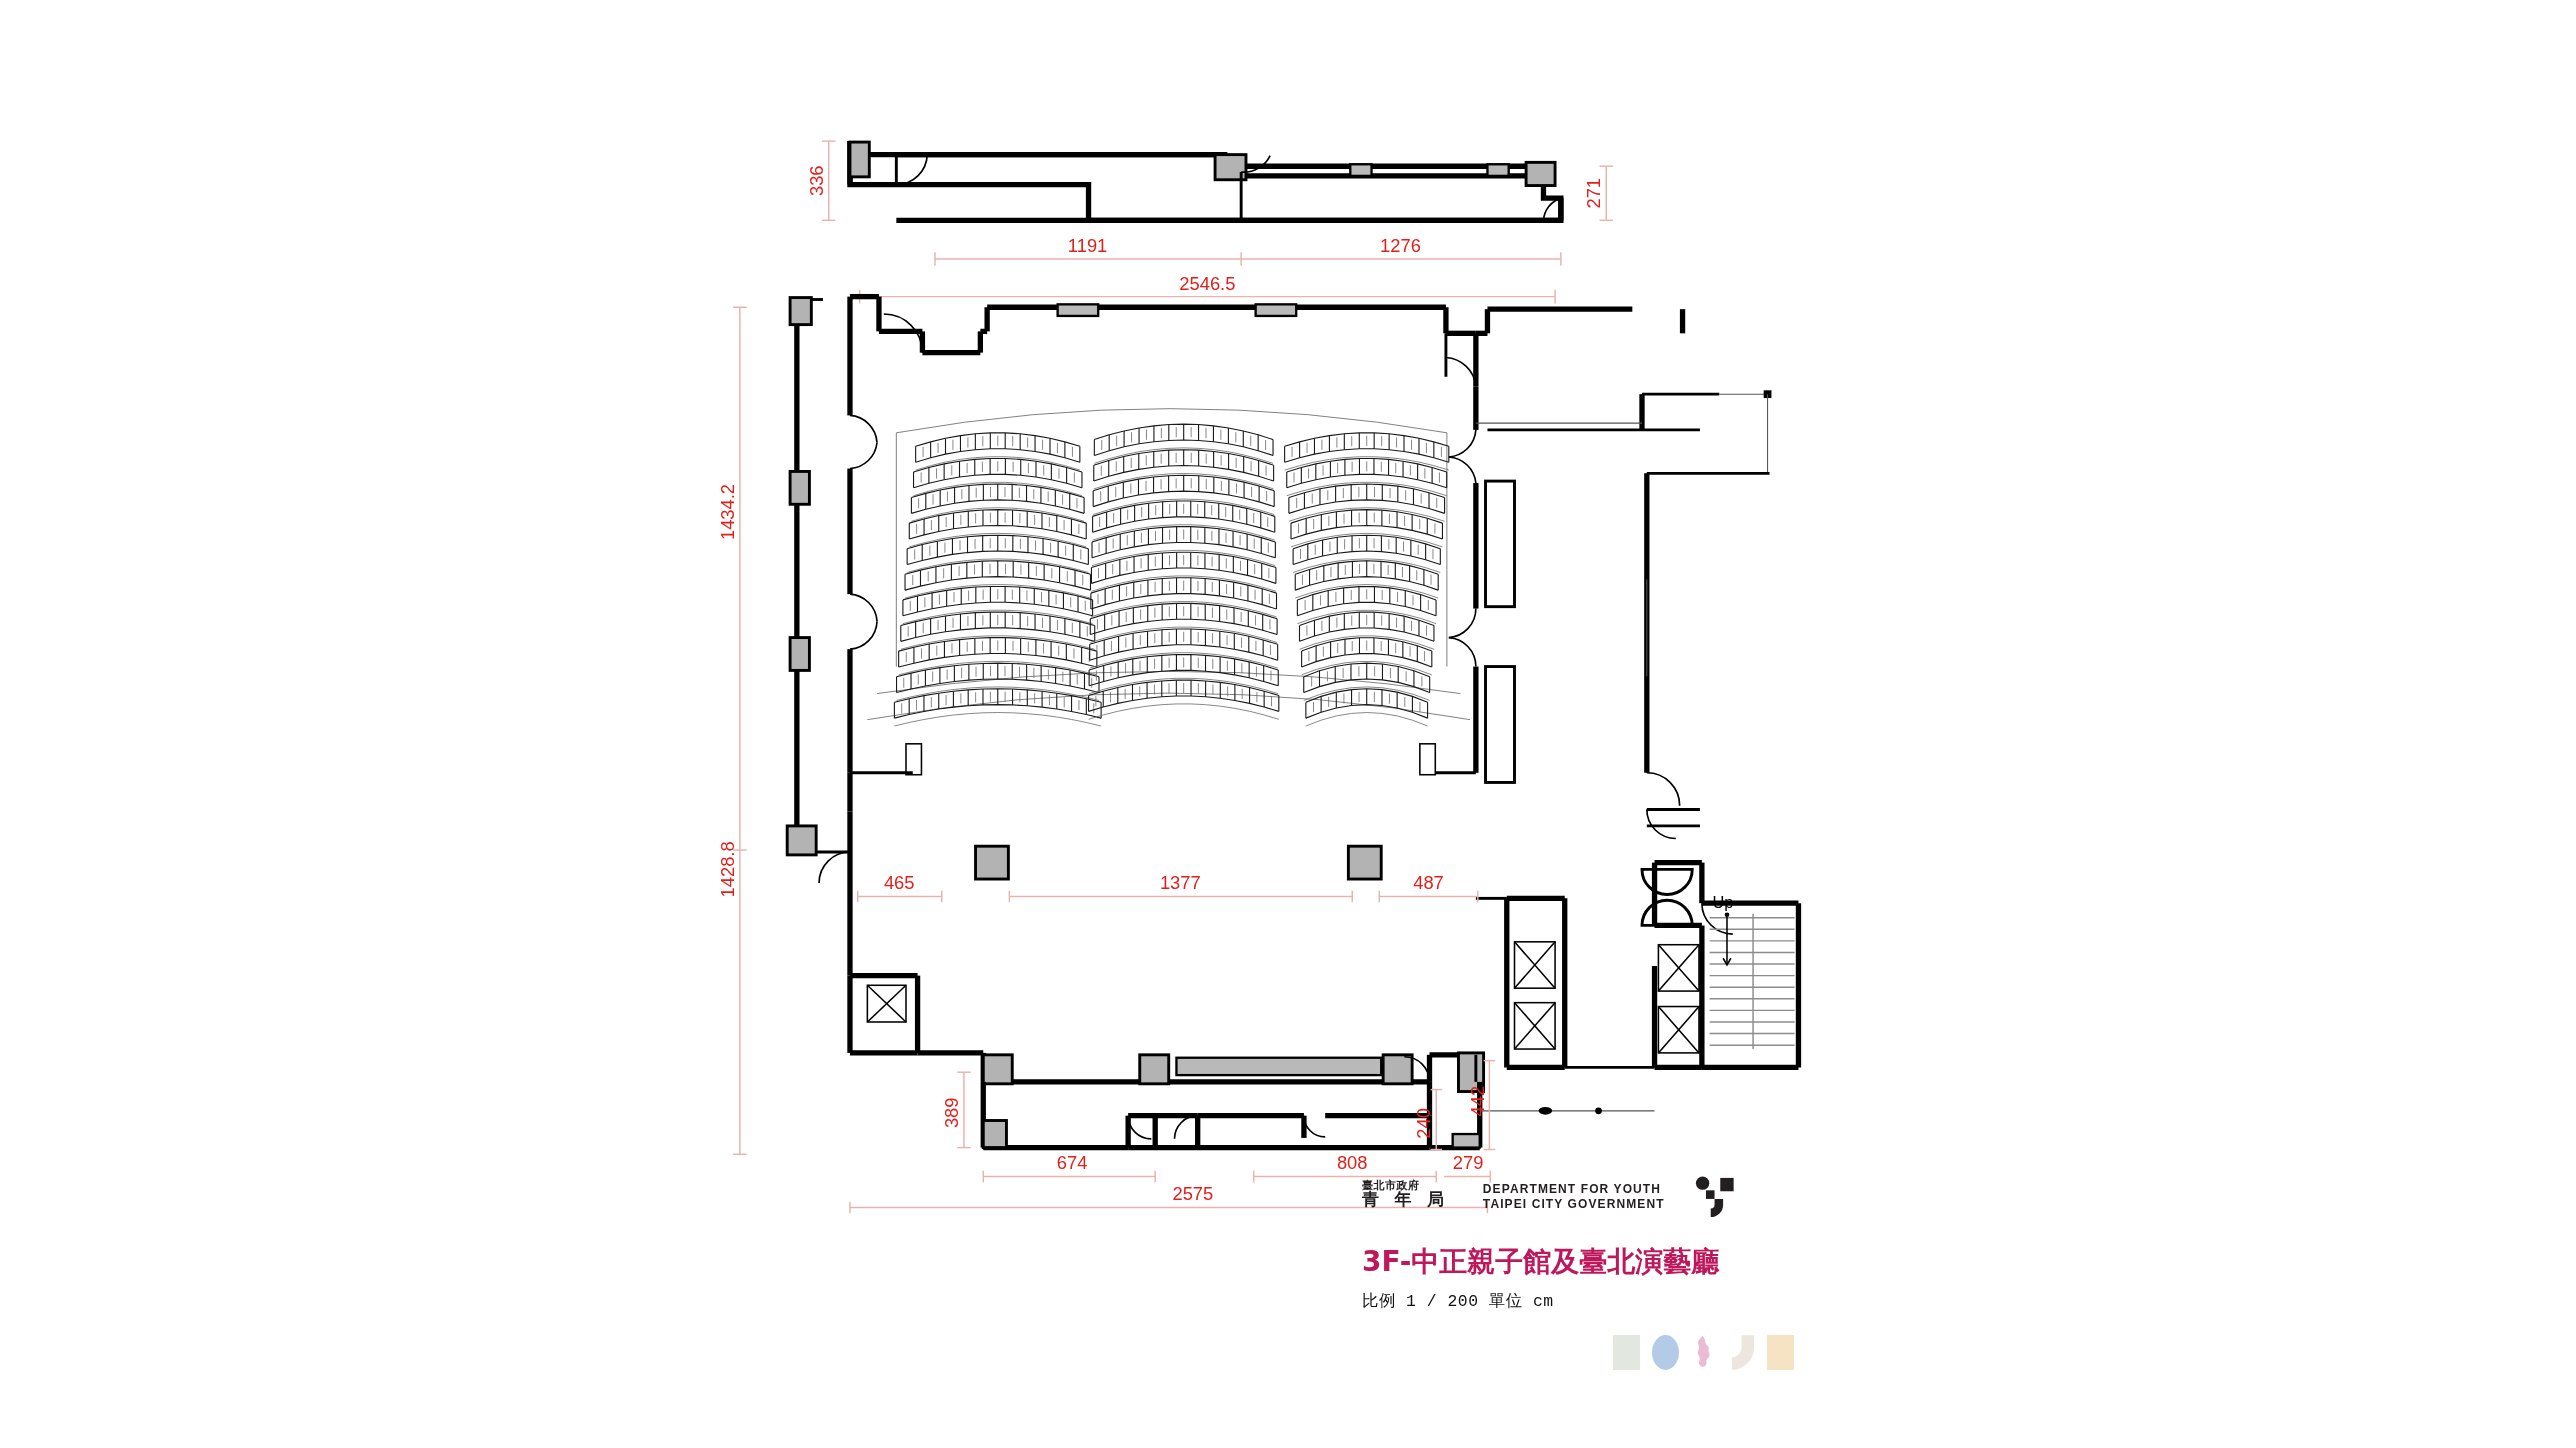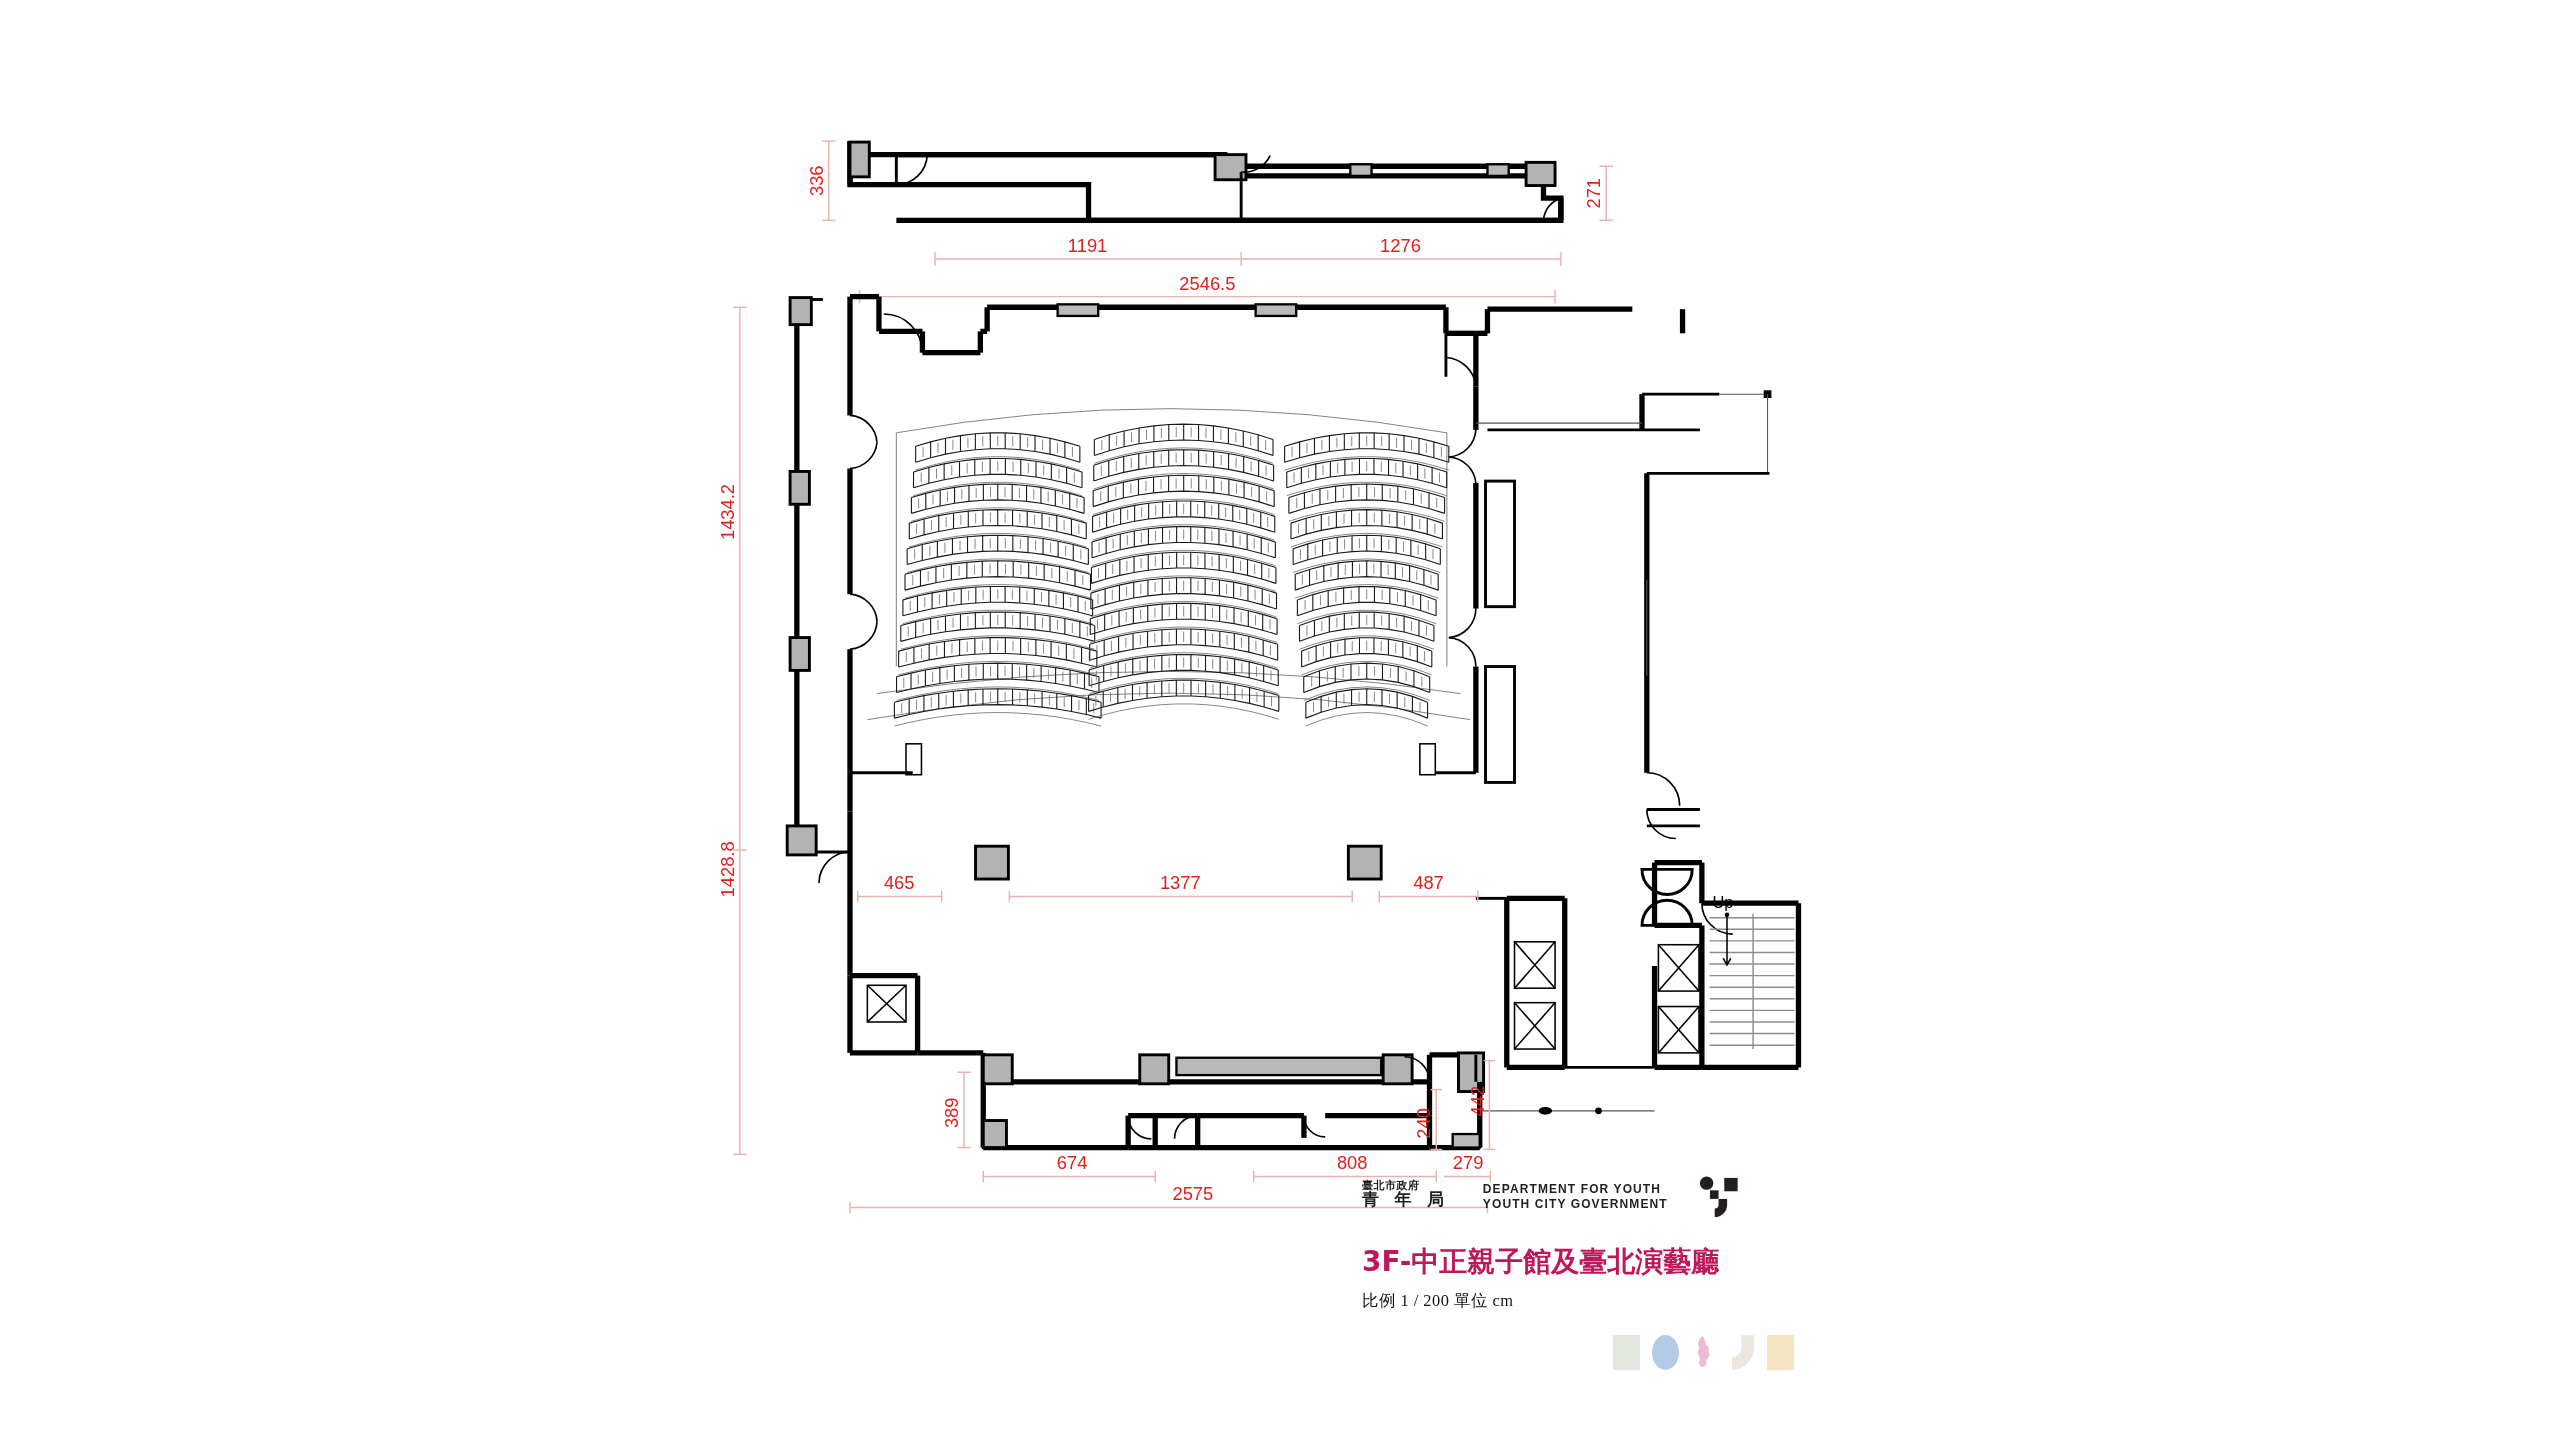--- a/index.html
+++ b/index.html
@@ -21,21 +21,21 @@
   .logo-cn-bot{font-size:17px;font-weight:bold;color:#231f20;letter-spacing:4.8px;
     font-family:"DejaVu Sans",sans-serif;margin-top:0;}
   .logo-en{display:flex;flex-direction:column;justify-content:center;line-height:1.28;
     padding-top:1.9px;}
   .logo-en div{font-size:12px;font-weight:bold;color:#231f20;letter-spacing:1.1px;
     font-family:"Liberation Sans",sans-serif;padding-left:9px;}
   .logo-mark{position:relative;width:41px;height:42px;margin-left:5.8px;margin-top:-3.9px;}
 
   .plan-title{font-size:28px;font-weight:bold;color:#be185d;letter-spacing:0px;
     font-family:"DejaVu Sans",sans-serif;margin-top:25px;white-space:nowrap;}
-  .plan-scale{font-size:16.4px;color:#111111;font-family:Liberation Serif, serif;
+  .plan-scale{font-size:16.4px;color:#111111;font-family:Liberation Mono, monospace;
     margin-top:8.7px;white-space:nowrap;letter-spacing:0.5px;}
   .swatches{display:flex;gap:11.6px;margin-top:23px;margin-left:251px;align-items:center;}
   .sw{width:27px;height:35px;}
 </style>
 </head>
 <body>
 
 <div id="plan-root">
 
 <svg class="floorplan" viewBox="0 0 2667 1500">
@@ -1299,21 +1299,21 @@
 
 <div class="titleblock">
 
   <div class="logo-row">
     <div class="logo-cn">
       <div class="logo-cn-top">臺北市政府</div>
       <div class="logo-cn-bot">青 年 局</div>
     </div>
     <div class="logo-en">
       <div>DEPARTMENT  FOR  YOUTH</div>
-      <div>YOUTH CITY GOVERNMENT</div>
+      <div>TAIPEI CITY GOVERNMENT</div>
     </div>
     <div class="logo-mark">
       <svg viewBox="0 0 42 44" width="41" height="42">
         <circle cx="7.5" cy="7.5" r="7" fill="#231f20"></circle>
         <rect x="26" y="2" width="14" height="14" fill="#231f20"></rect>
         <rect x="11" y="15" width="9" height="9" fill="#231f20"></rect>
         <path d="M 20,24 L 29,24 L 29,30 A 13,13 0 0 1 16,43 L 16,34
                  A 4,4 0 0 0 20,30 Z" fill="#231f20"></path>
       </svg>
     </div>

